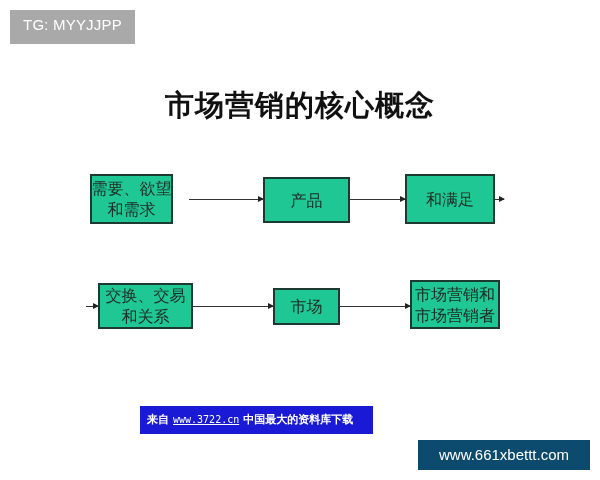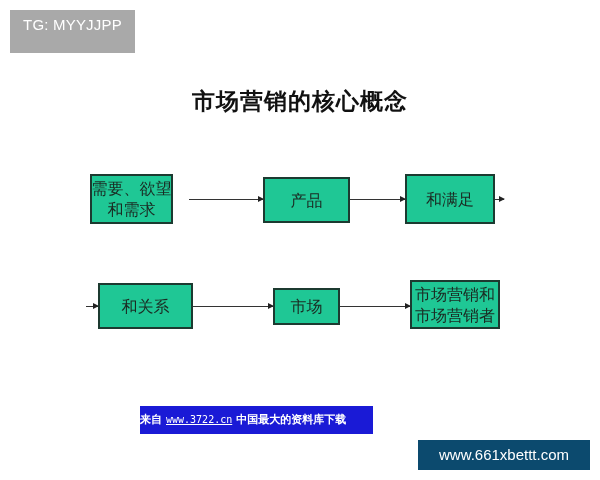--- a/index.html
+++ b/index.html
@@ -12,21 +12,21 @@
     height: 480px;
     position: relative;
     overflow: hidden;
     font-family: "DejaVu Serif", "Liberation Serif", serif;
   }
   .tag-badge {
     position: absolute;
     left: 10px;
     top: 10px;
     width: 125px;
-    height: 43px;
+    height: 34px;
     background: #a9a9a9;
     color: #ffffff;
     font-family: "Liberation Sans", "DejaVu Sans", sans-serif;
     font-size: 15px;
     line-height: 30px;
     text-align: center;
     letter-spacing: 0.2px;
   }
   .watermark {
     position: absolute;
@@ -40,21 +40,21 @@
     font-size: 15px;
     line-height: 30px;
     text-align: center;
   }
   .title {
     position: absolute;
     left: 140px;
     top: 86px;
     width: 320px;
     text-align: center;
-    font-size: 23px;
+    font-size: 29px;
     font-weight: bold;
     color: #111111;
     letter-spacing: 1px;
   }
   .node {
     position: absolute;
     background: #1fc795;
     border: 2px solid #1c3a30;
     box-sizing: border-box;
     color: #1b2a22;
@@ -85,20 +85,21 @@
     position: absolute;
     left: 140px;
     top: 406px;
     width: 233px;
     height: 28px;
     background: #1a1ad6;
     color: #ffffff;
     font-size: 11px;
     line-height: 28px;
     box-sizing: border-box;
+    padding-left: 7px;
     white-space: nowrap;
     font-family: "DejaVu Sans", sans-serif;
     font-weight: bold;
   }
   .source-banner .link {
     text-decoration: underline;
     font-family: "DejaVu Sans Mono", monospace;
     font-weight: normal;
     font-size: 10px;
     margin: 0 4px;
@@ -122,20 +123,21 @@
 </div>
 <div class="arrow" style="left:350px; top:199px; width:55px;"></div>
 
 <div class="node" style="left:405px; top:174px; width:90px; height:50px;">
   <span>和满足</span>
 </div>
 <div class="arrow" style="left:495px; top:199px; width:9px;"></div>
 
 <div class="arrow" style="left:86px; top:306px; width:12px;"></div>
 <div class="node" style="left:98px; top:283px; width:95px; height:46px;">
+  <span>交换、交易</span>
   <span>和关系</span>
 </div>
 <div class="arrow" style="left:193px; top:306px; width:80px;"></div>
 
 <div class="node" style="left:273px; top:288px; width:67px; height:37px;">
   <span>市场</span>
 </div>
 <div class="arrow" style="left:340px; top:306px; width:70px;"></div>
 
 <div class="node" style="left:410px; top:280px; width:90px; height:49px;">

